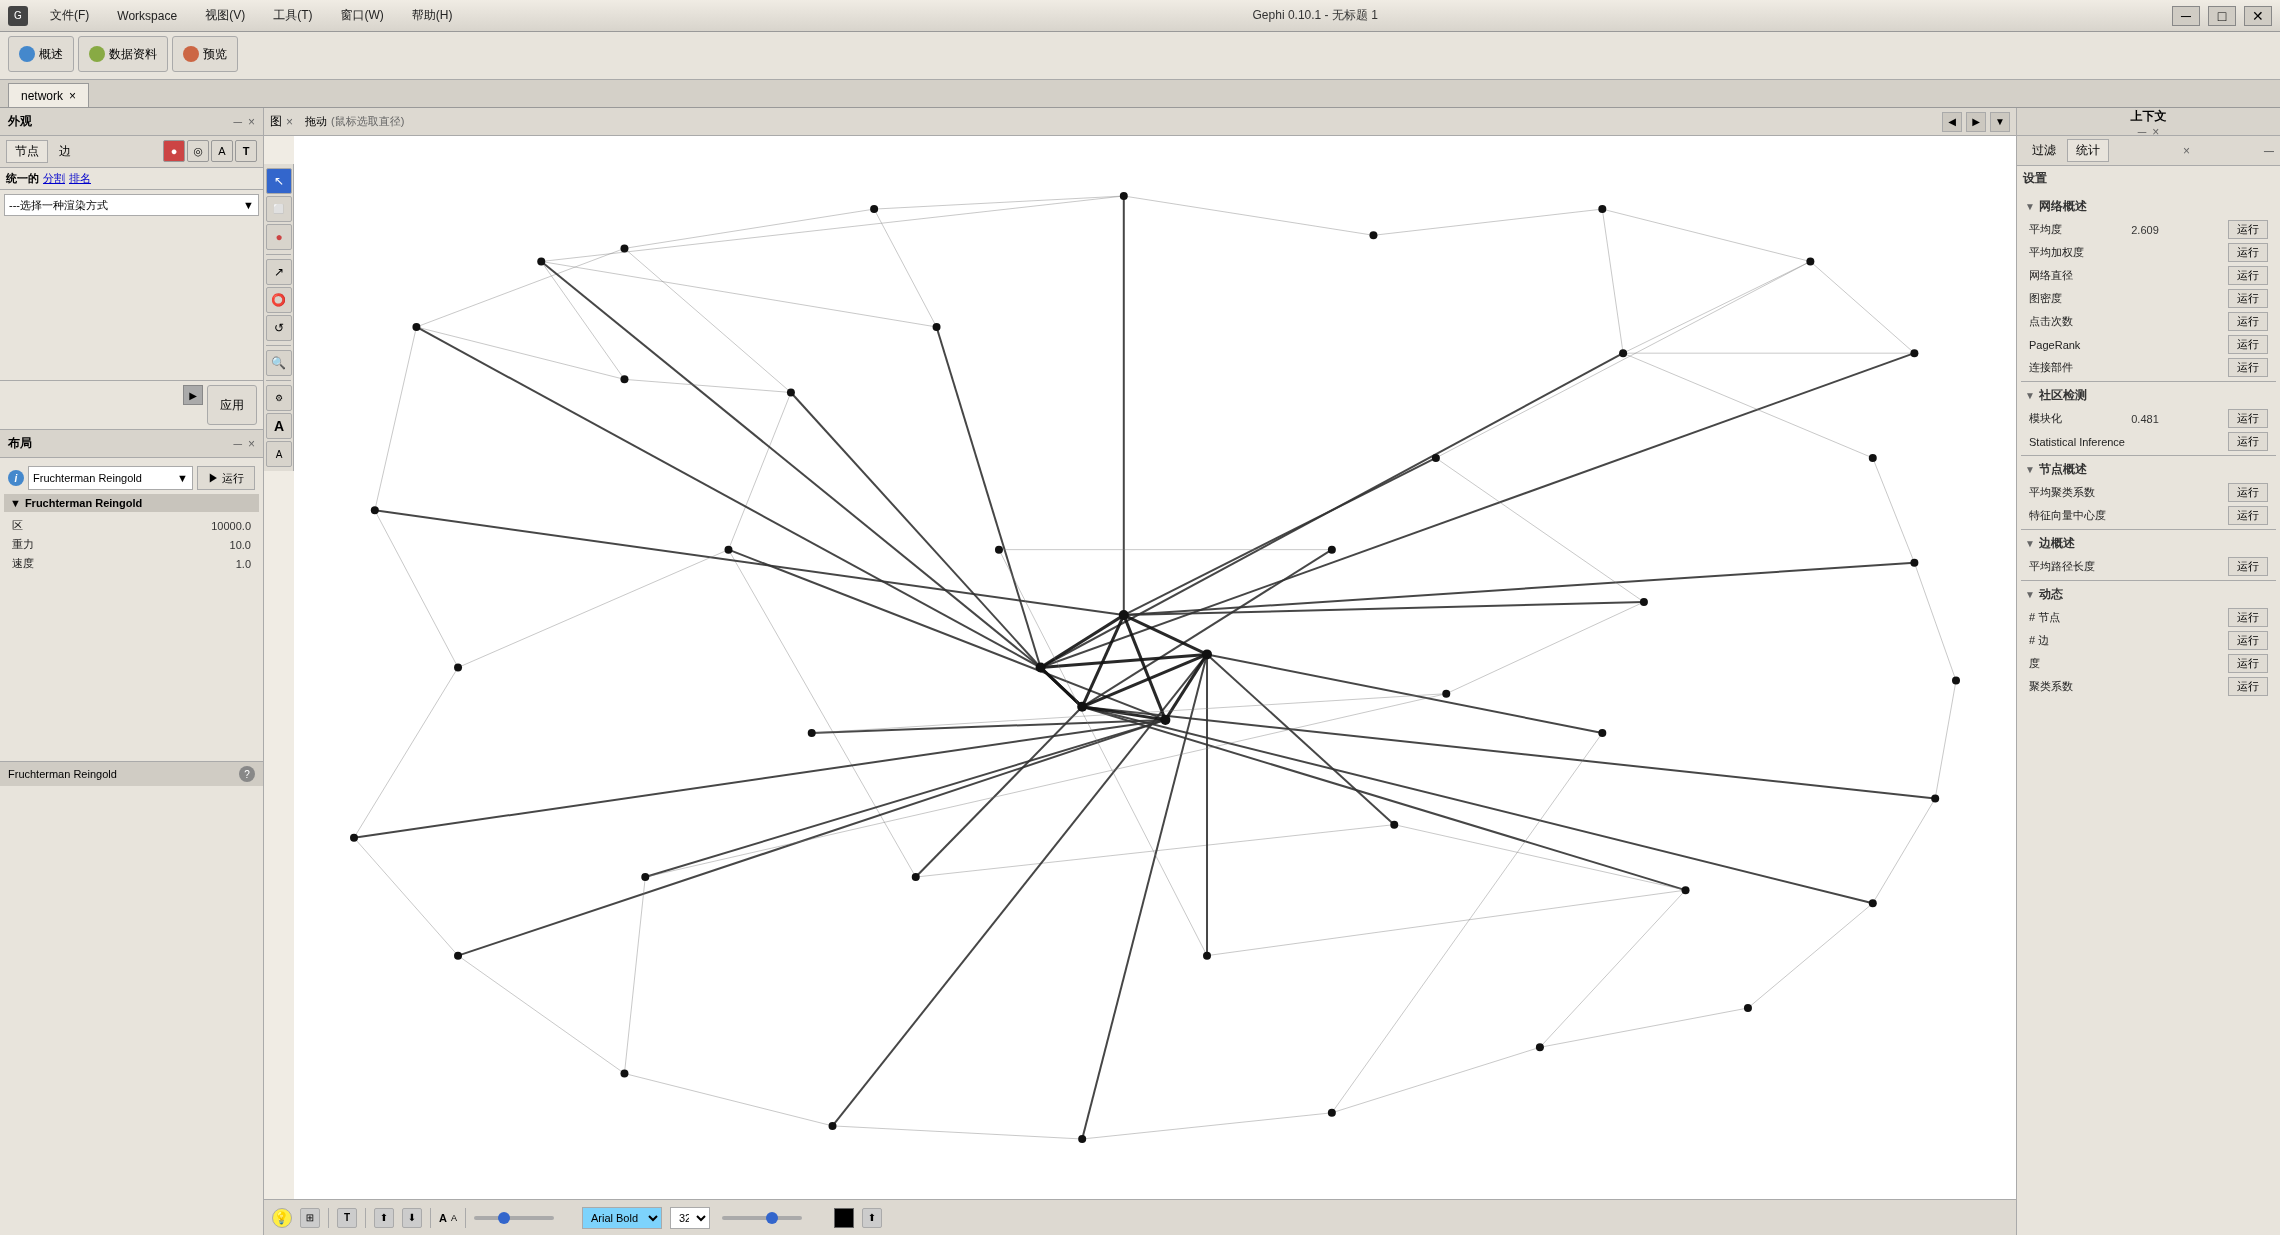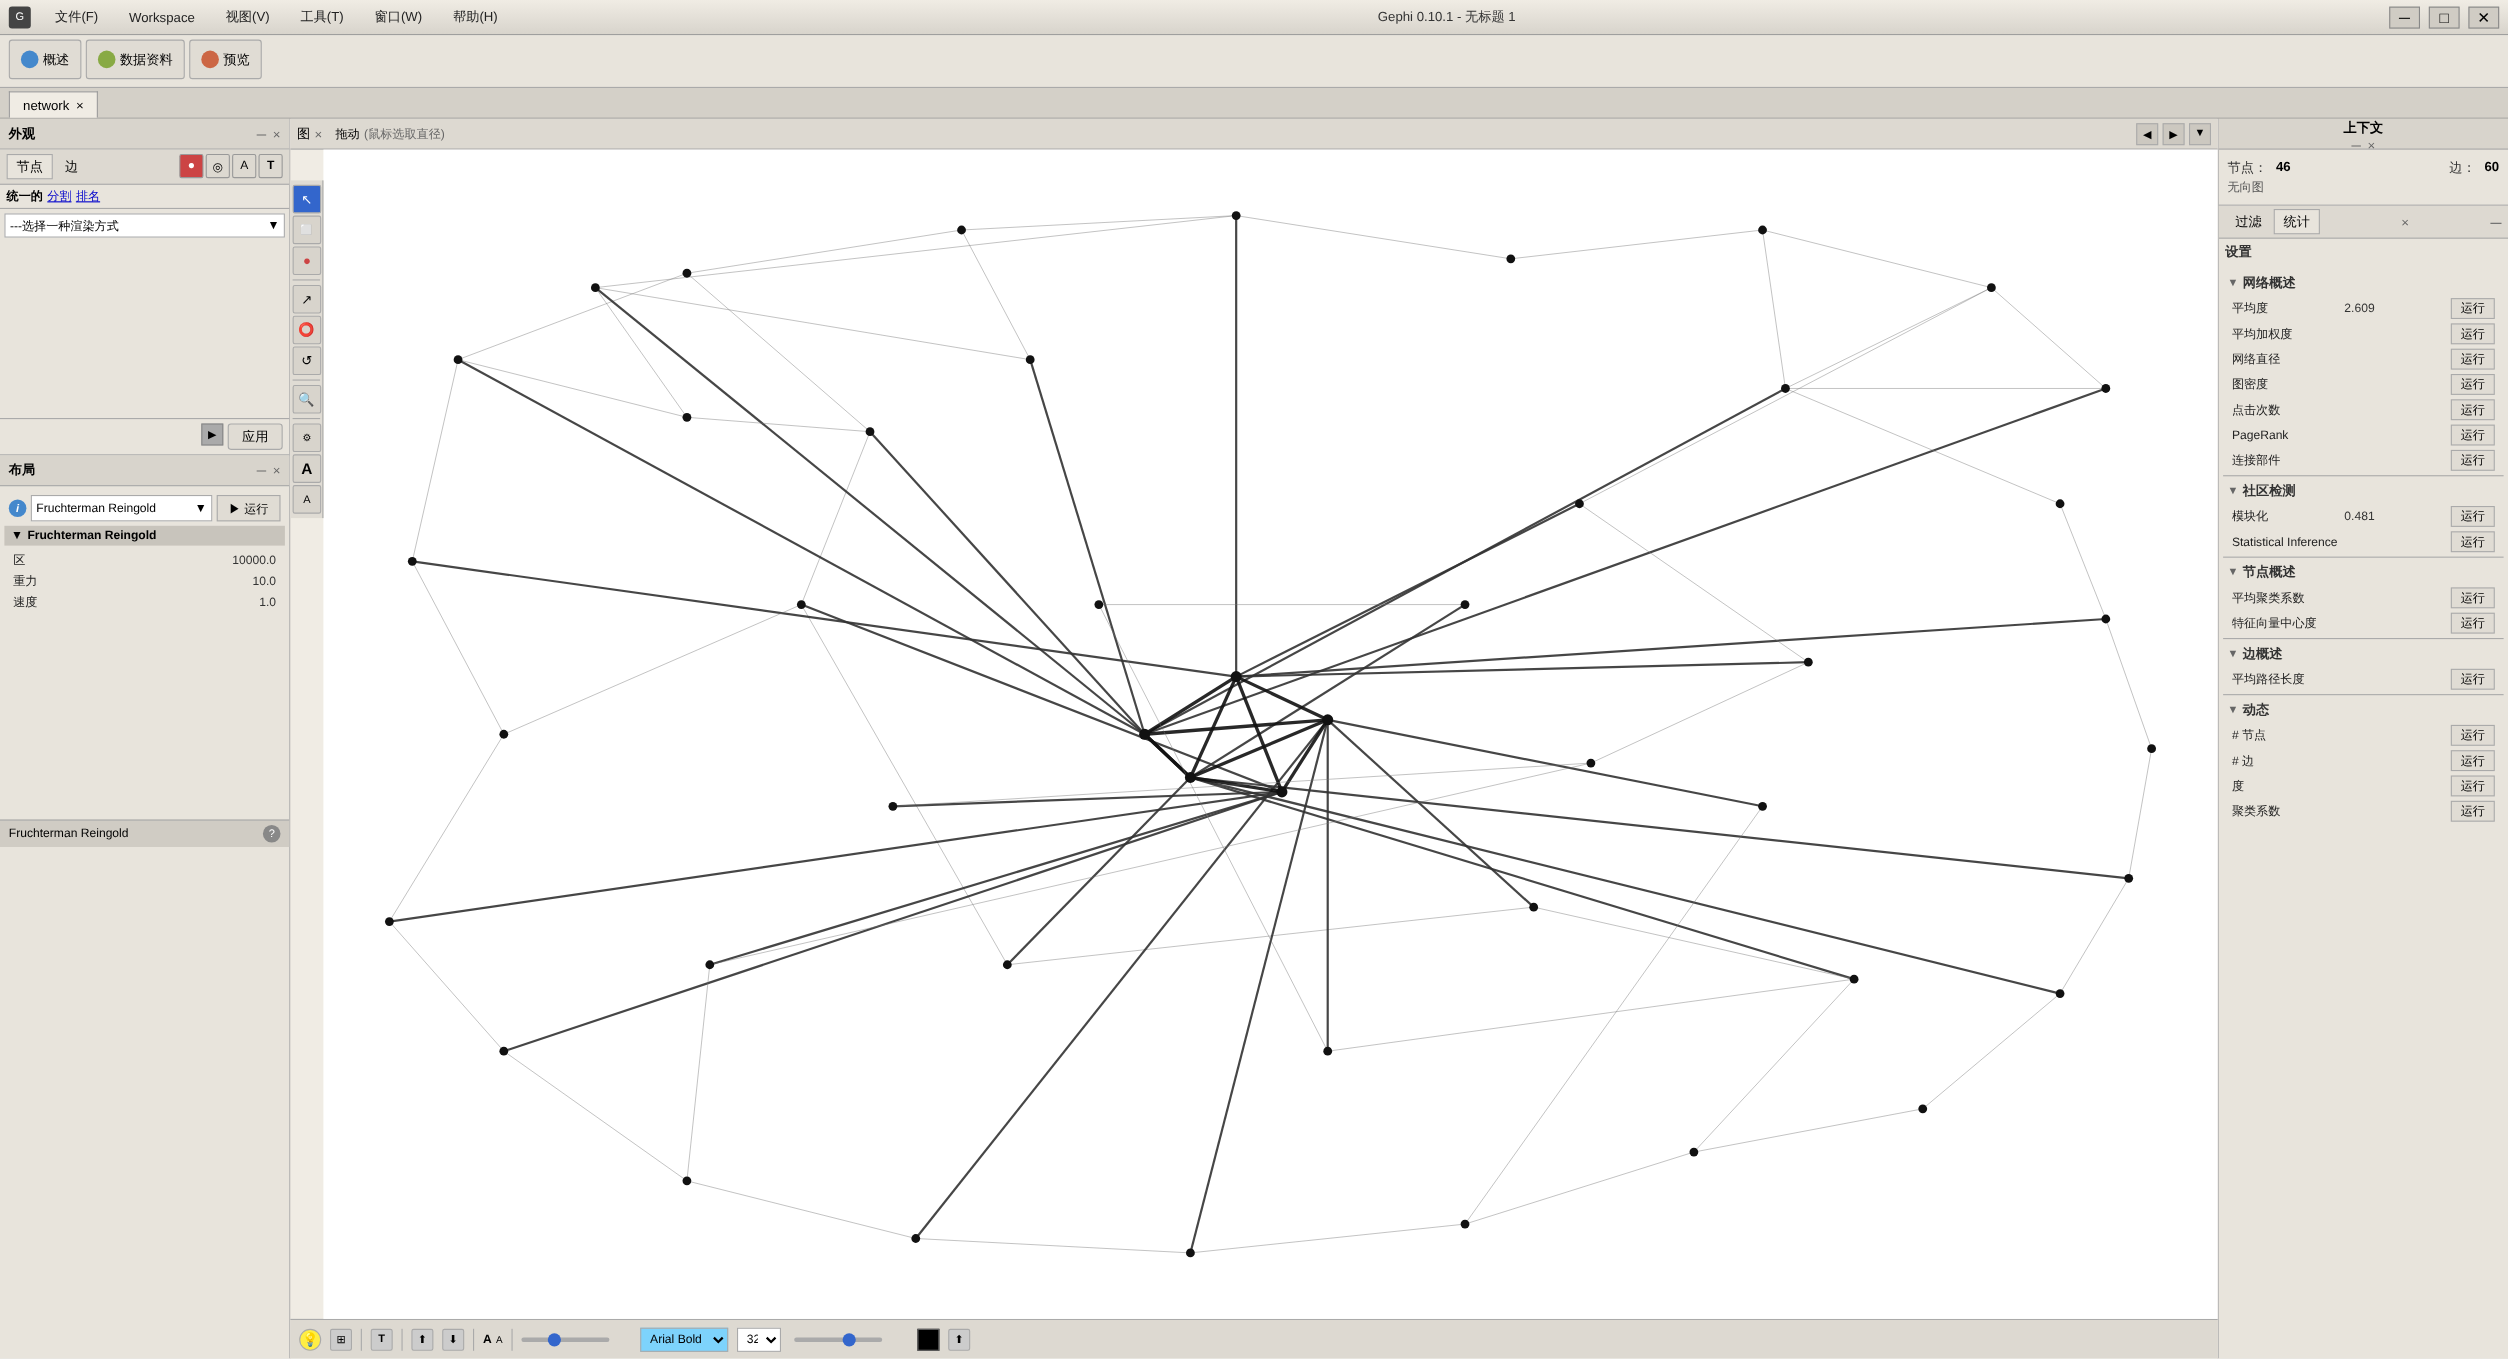--- a/index.html
+++ b/index.html
@@ -190,21 +190,21 @@
       <div class="select-row">
         <div class="select-box">
           <span>---选择一种渲染方式</span>
           <span>▼</span>
         </div>
       </div>
 
       <div style="height:160px;"></div>
       <div style="display:flex;justify-content:flex-end;padding:4px 6px;border-top:1px solid #aaa;">
         <div style="width:20px;height:20px;background:#aaa;border:1px solid #888;margin-right:4px;display:flex;align-items:center;justify-content:center;font-size:10px;">▶</div>
-        <div class="toolbar-btn" style="height:24px;padding:0 12px;font-size:12px;">应用</div>
+        <div class="toolbar-btn" style="height:40px;padding:0 12px;font-size:12px;">应用</div>
       </div>
     </div>
 
     <div class="layout-panel">
       <div class="layout-header">
         <span class="panel-title">布局</span>
         <div style="display:flex;gap:6px;">
           <span class="panel-close">─</span>
           <span class="panel-close">×</span>
         </div>
@@ -452,30 +452,20 @@
   </div>
 
   <div class="right-panel">
     <div class="context-header">
       <span class="panel-title">上下文</span>
       <div style="display:flex;gap:6px;">
         <span class="panel-close">─</span>
         <span class="panel-close">×</span>
       </div>
     </div>
-    <div class="context-info">
-      <div class="context-row">
-        <span class="context-label">节点：</span>
-        <span class="context-value">46</span>
-        <span style="flex:1;"></span>
-        <span class="context-label">边：</span>
-        <span class="context-value">60</span>
-      </div>
-      <div class="context-type">无向图</div>
-    </div>
 
     <div class="stats-panel">
       <div class="stats-tab-bar">
         <div class="stats-tabs">
           <span class="stab2">过滤</span>
           <span class="stab2 active">统计</span>
         </div>
         <span class="panel-close">×</span>
         <span class="maximize-btn">─</span>
       </div>

